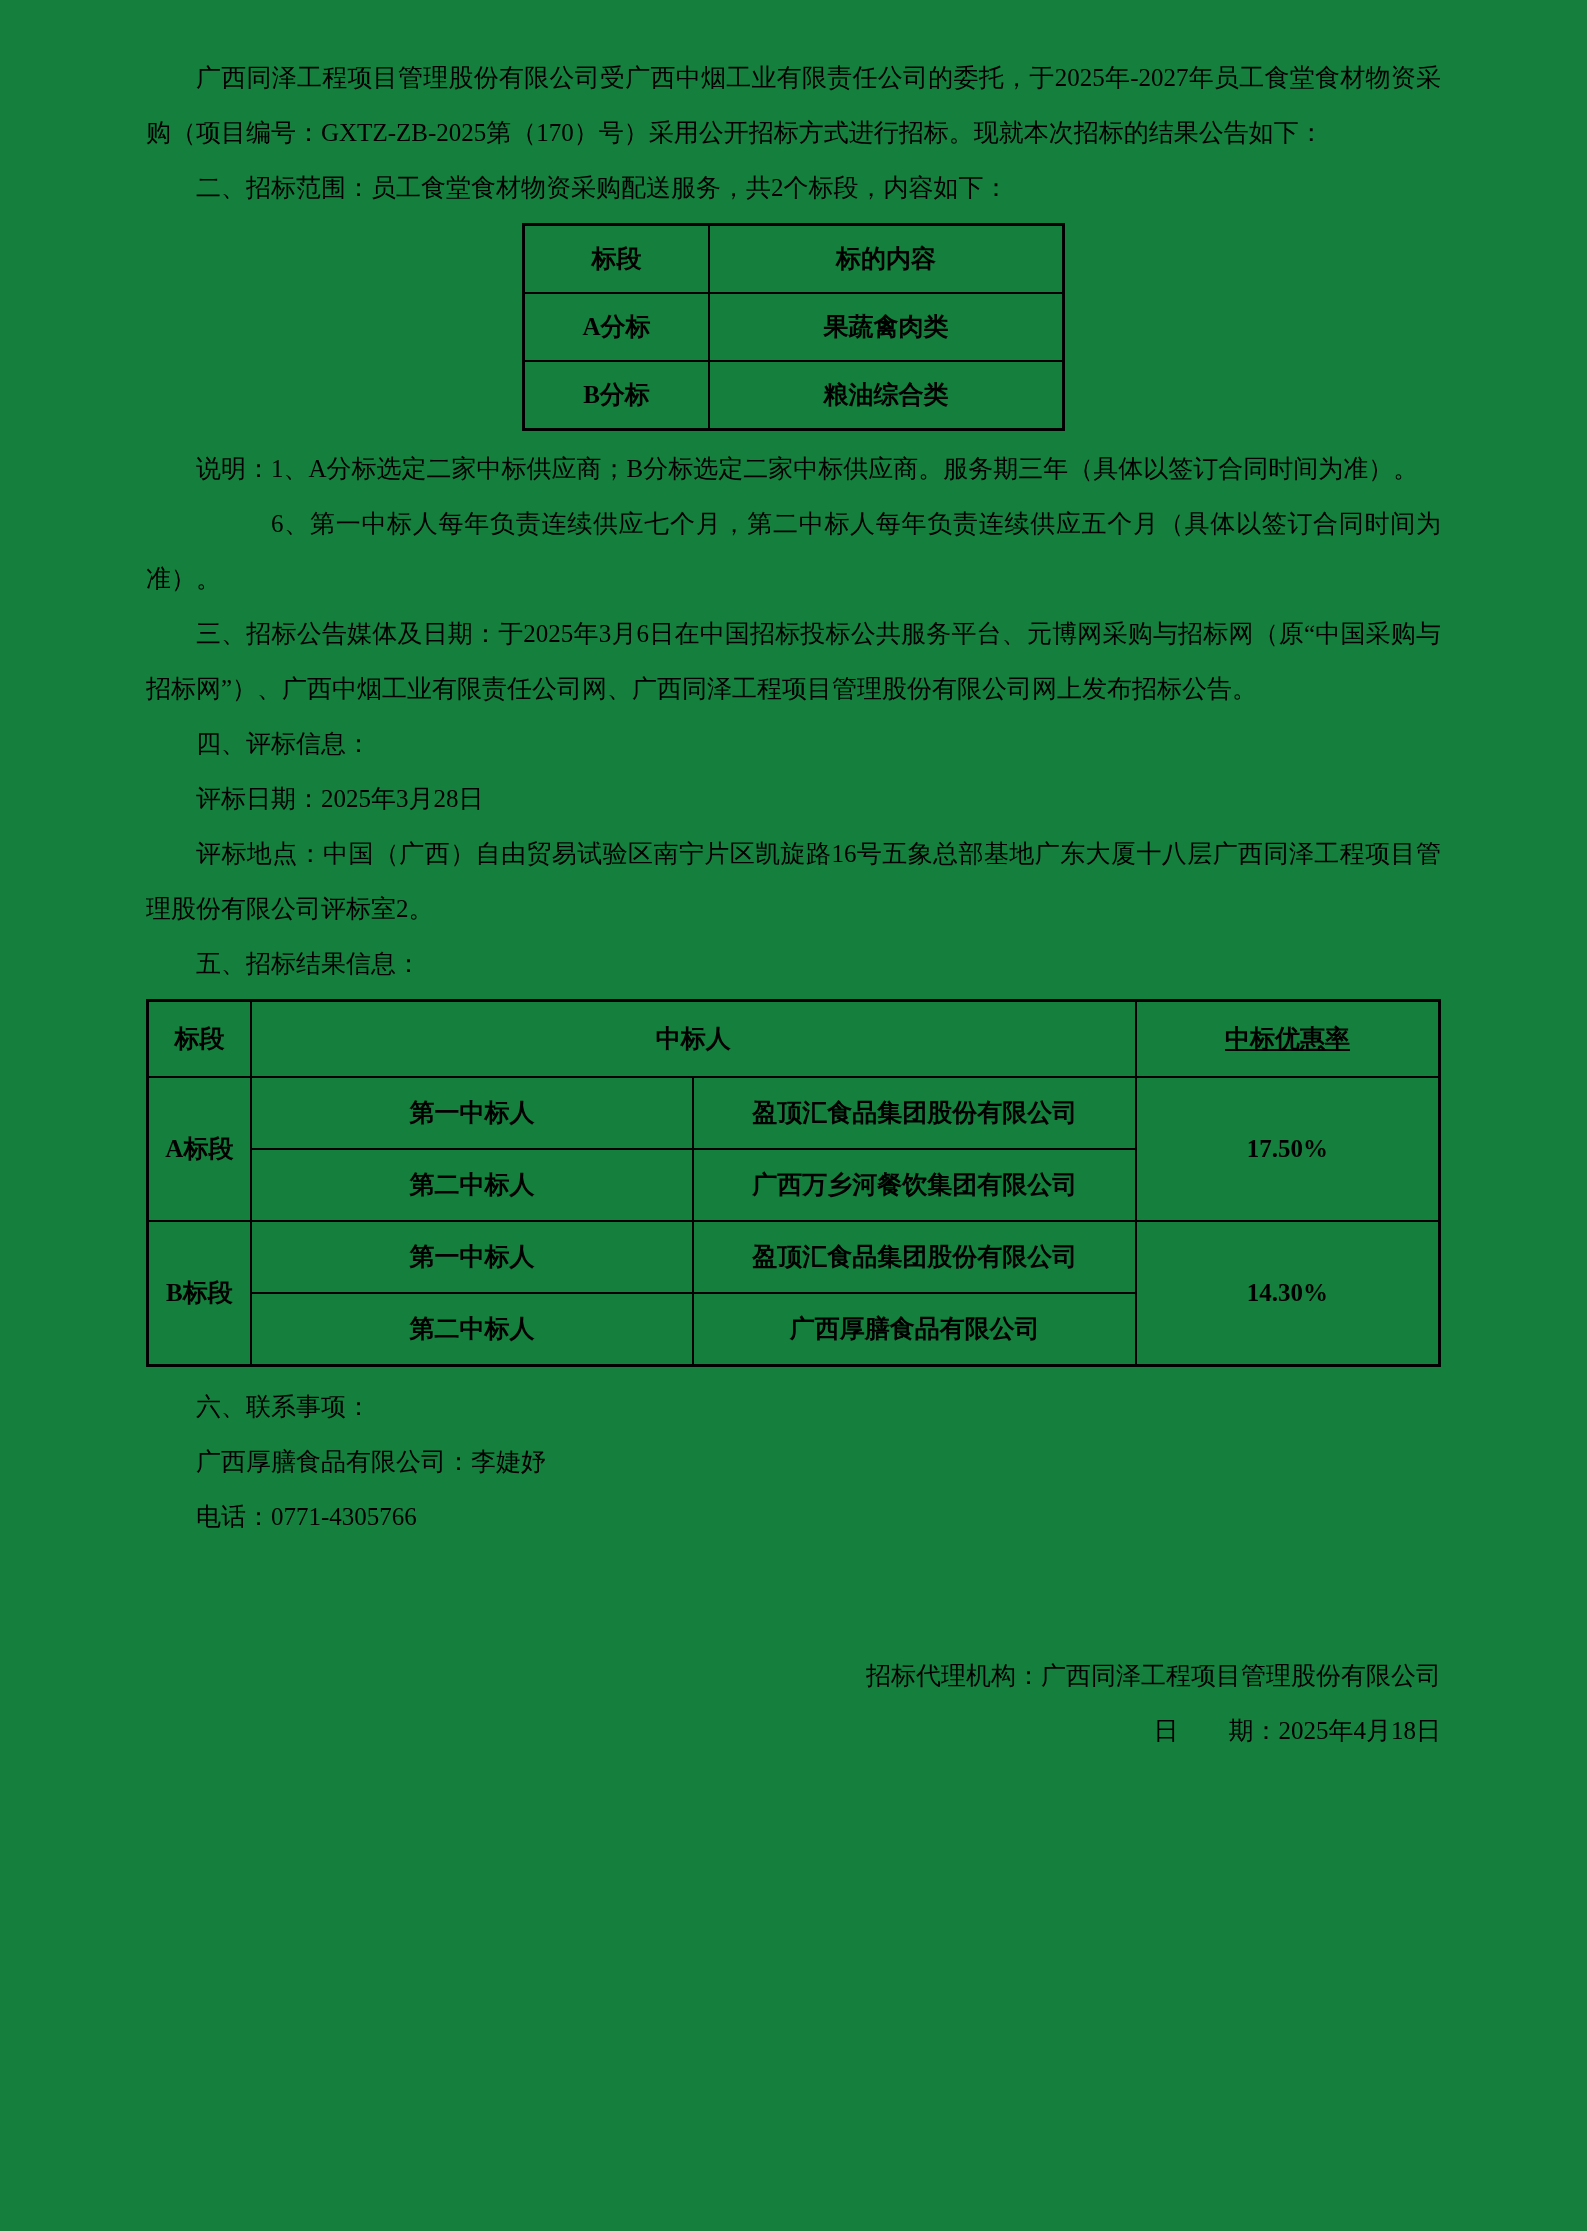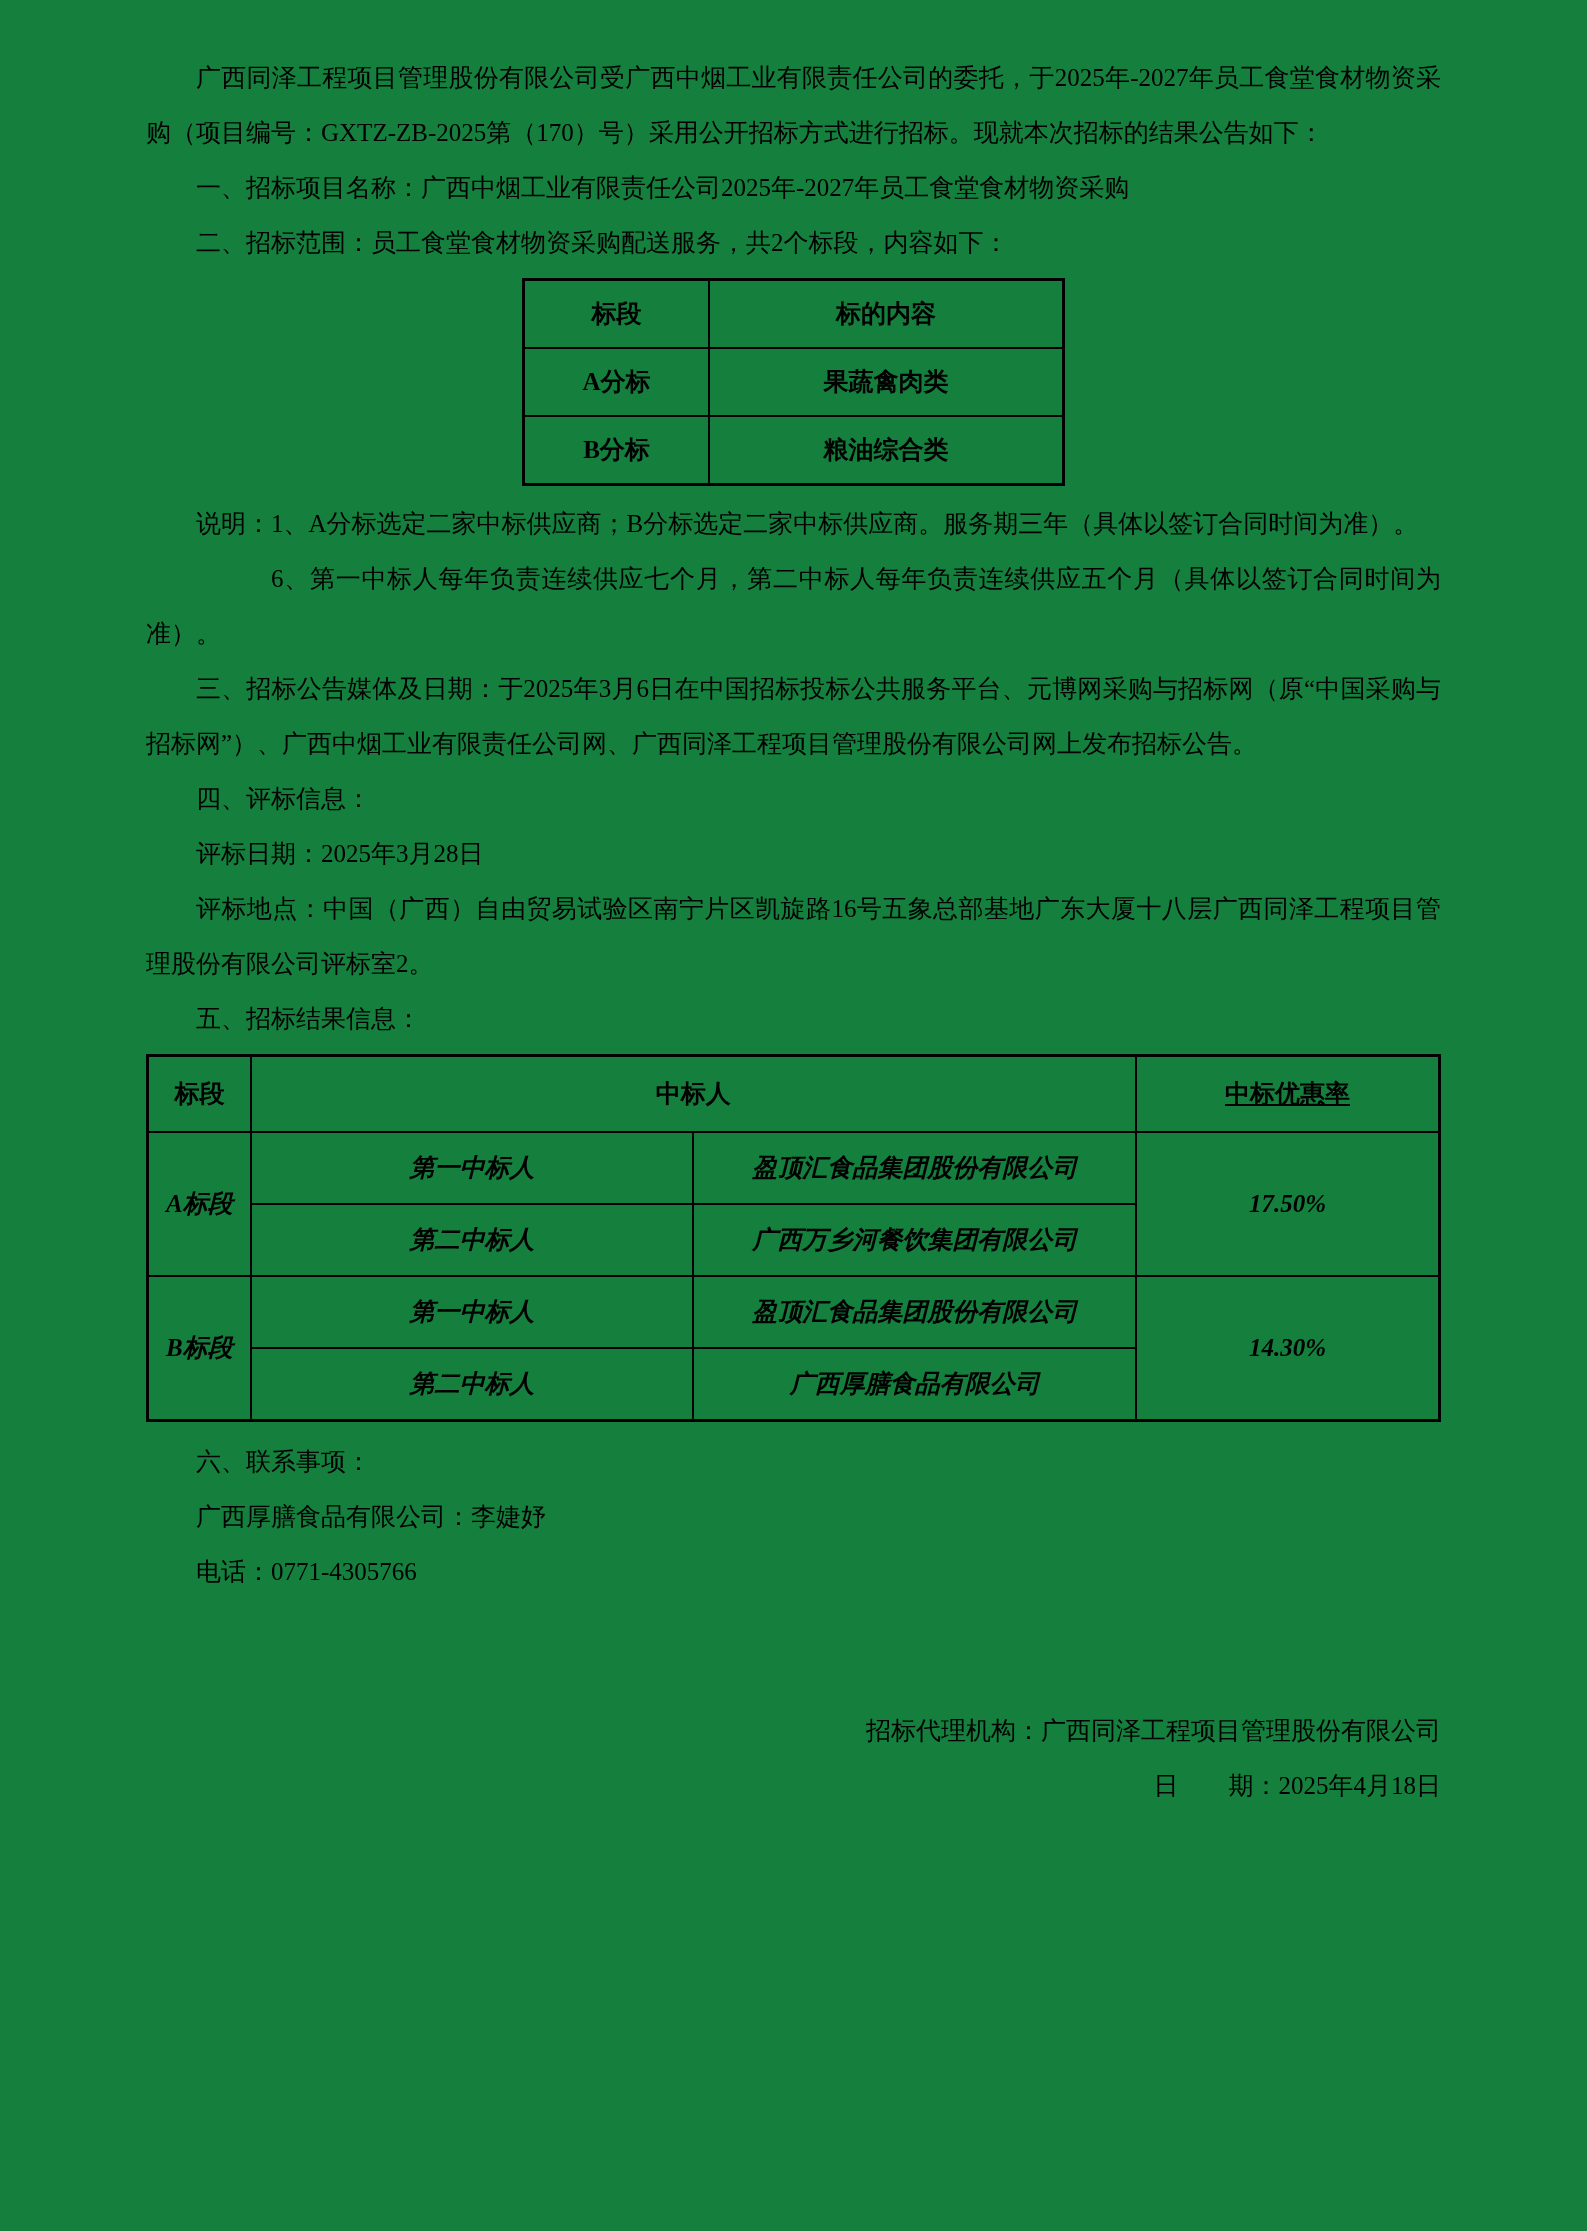--- a/index.html
+++ b/index.html
@@ -57,40 +57,39 @@
   }
   table.result-table th, table.result-table td {
     border: 2px solid #000;
     text-align: center;
     vertical-align: middle;
     font-weight: bold;
     padding: 0;
     line-height: 1.2;
   }
   table.result-table th { height: 74px; }
-  table.result-table td { height: 70px; font-style: italic; }
+  table.result-table td { height: 70px; }
   .rt-col-lot  { width: 7.8%; }
   .rt-col-rank { width: 27.3%; }
   .rt-col-name { width: 41.6%; }
   .rt-col-rate { width: 23.3%; text-decoration: underline; }
   
   .footer {
     margin-top: 104px;
     padding-left: 392px;
   }
   .footer p { text-indent: 0; text-align: right; }
 </style>
 </head>
 <body>
 
 <div class="page">
 
   <p>广西同泽工程项目管理股份有限公司受广西中烟工业有限责任公司的委托，于2025年-2027年员工食堂食材物资采购（项目编号：GXTZ-ZB-2025第（170）号）采用公开招标方式进行招标。现就本次招标的结果公告如下：</p>
 
-  <p>一、招标项目名称：广西中烟工业有限责任公司2025年-2027年员工食堂食材物资采购</p>
 
   <p>二、招标范围：员工食堂食材物资采购配送服务，共2个标段，内容如下：</p>
 
   <table class="lot-table">
     <tbody>
         <tr>
       <th class="col-seg">标段</th>
       <th>标的内容</th>
     </tr>
     <tr>

